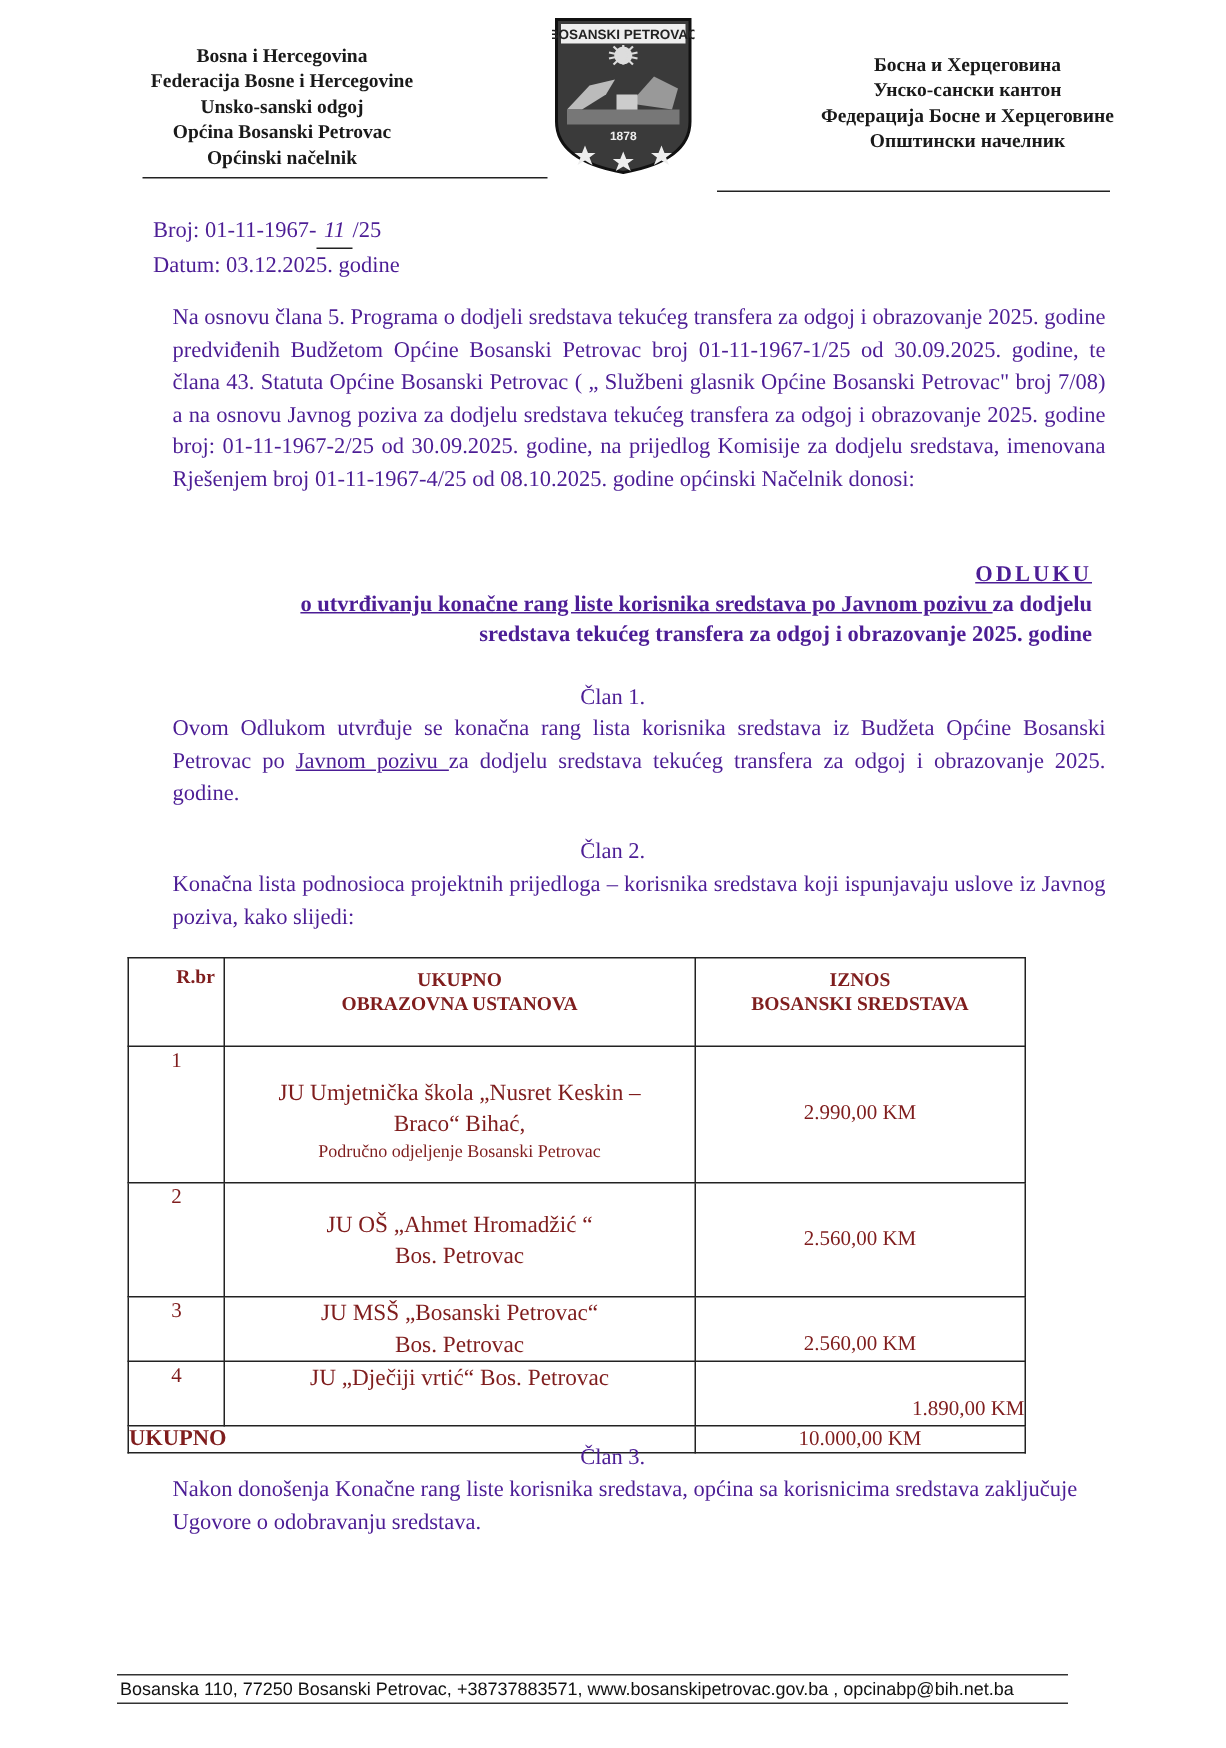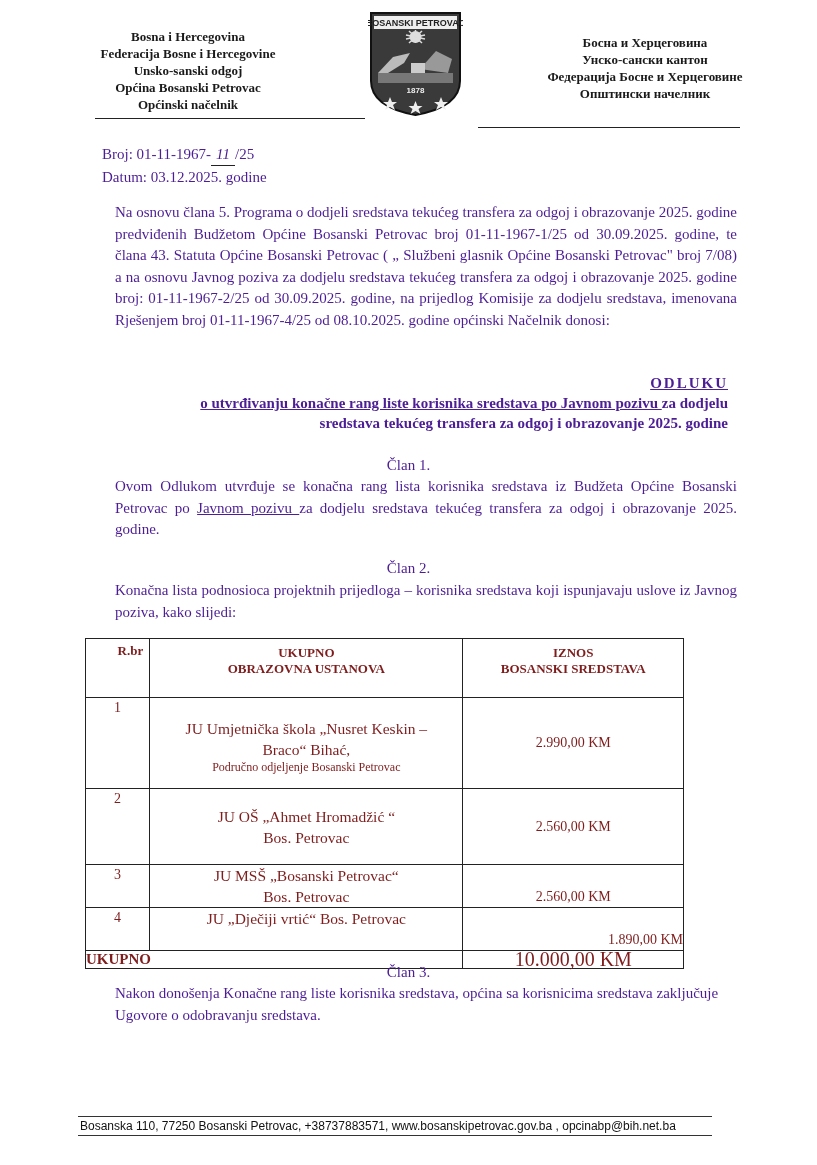--- a/index.html
+++ b/index.html
@@ -52,21 +52,21 @@
   .r1 .name { padding-top:20px !important; }
   .r1 .amt { vertical-align:middle; }
   .r2 .name { padding-top:17px !important; }
   .r2 .amt { vertical-align:middle; }
   .r3 .name { padding-top:0 !important; }
   .r3 .amt { vertical-align:bottom; padding-bottom:2px !important; }
   .r4 .name { padding-top:0 !important; }
   .r4 .amt { vertical-align:bottom; padding-bottom:2px !important;text-align:right; }
   .total td { height:17px; }
   td.total-label { text-align:left; font-weight:bold; font-size:15px; line-height:17px; }
-  td.total-amt { text-align:center; font-size:20px; line-height:17px;font-family:Liberation Serif, serif; }
+  td.total-amt { text-align:center; font-size:14px; line-height:17px;font-family:Liberation Serif, serif; }
 
   .footer { position:absolute; left:80px; top:1119px; width:650px; font-family:"Liberation Sans","DejaVu Sans",sans-serif; font-size:12px; color:#111; }
   .foot-rule-top { position:absolute; left:78px; top:1116px; width:634px; border-top:1px solid #333; }
   .foot-rule-bot { position:absolute; left:78px; top:1135px; width:634px; border-top:1.5px solid #333; }
 </style>
 </head>
 <body>
 
 <div class="hdr-left serif">
   <div>Bosna i Hercegovina</div>

